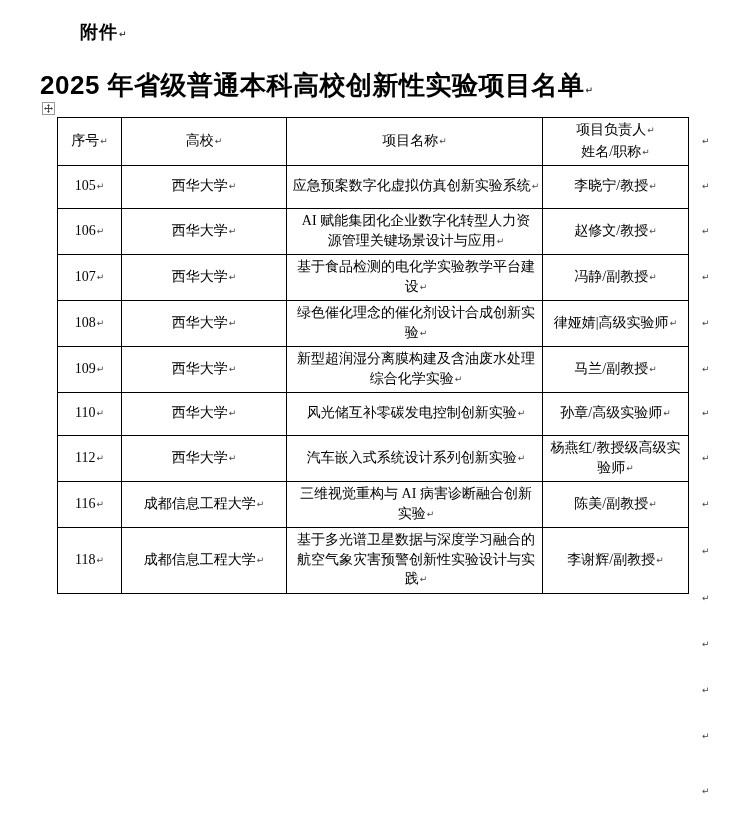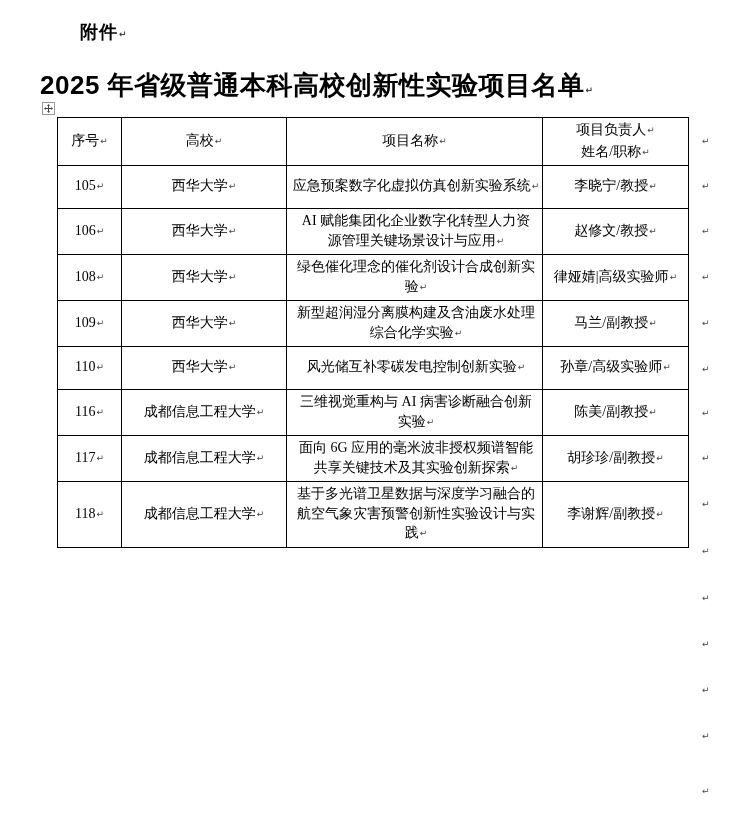--- a/index.html
+++ b/index.html
@@ -89,48 +89,54 @@
     <td class="c2">应急预案数字化虚拟仿真创新实验系统<span class="mk">↵</span></td>
     <td class="c3">李晓宁/教授<span class="mk">↵</span></td>
   </tr>
           <tr>
     <td class="c0">106<span class="mk">↵</span></td>
     <td class="c1">西华大学<span class="mk">↵</span></td>
     <td class="c2">AI 赋能集团化企业数字化转型人力资<br>源管理关键场景设计与应用<span class="mk">↵</span></td>
     <td class="c3">赵修文/教授<span class="mk">↵</span></td>
   </tr>
           <tr>
+    <td class="c0">107<span class="mk">↵</span></td>
+    <td class="c1">西华大学<span class="mk">↵</span></td>
+    <td class="c2">基于食品检测的电化学实验教学平台建<br>设<span class="mk">↵</span></td>
+    <td class="c3">冯静/副教授<span class="mk">↵</span></td>
+  </tr>
+          <tr>
     <td class="c0">108<span class="mk">↵</span></td>
     <td class="c1">西华大学<span class="mk">↵</span></td>
     <td class="c2">绿色催化理念的催化剂设计合成创新实<br>验<span class="mk">↵</span></td>
     <td class="c3">律娅婧|高级实验师<span class="mk">↵</span></td>
   </tr>
           <tr>
     <td class="c0">109<span class="mk">↵</span></td>
     <td class="c1">西华大学<span class="mk">↵</span></td>
     <td class="c2">新型超润湿分离膜构建及含油废水处理<br>综合化学实验<span class="mk">↵</span></td>
     <td class="c3">马兰/副教授<span class="mk">↵</span></td>
   </tr>
           <tr>
     <td class="c0">110<span class="mk">↵</span></td>
     <td class="c1">西华大学<span class="mk">↵</span></td>
     <td class="c2">风光储互补零碳发电控制创新实验<span class="mk">↵</span></td>
     <td class="c3">孙章/高级实验师<span class="mk">↵</span></td>
   </tr>
           <tr>
+    <td class="c0">112<span class="mk">↵</span></td>
+    <td class="c1">西华大学<span class="mk">↵</span></td>
+    <td class="c2">汽车嵌入式系统设计系列创新实验<span class="mk">↵</span></td>
+    <td class="c3">杨燕红/教授级高级实<br>验师<span class="mk">↵</span></td>
+  </tr>
+          <tr>
     <td class="c0">116<span class="mk">↵</span></td>
     <td class="c1">成都信息工程大学<span class="mk">↵</span></td>
     <td class="c2">三维视觉重构与 AI 病害诊断融合创新<br>实验<span class="mk">↵</span></td>
     <td class="c3">陈美/副教授<span class="mk">↵</span></td>
-  </tr>
-          <tr>
-    <td class="c0">117<span class="mk">↵</span></td>
-    <td class="c1">成都信息工程大学<span class="mk">↵</span></td>
-    <td class="c2">面向 6G 应用的毫米波非授权频谱智能<br>共享关键技术及其实验创新探索<span class="mk">↵</span></td>
-    <td class="c3">胡珍珍/副教授<span class="mk">↵</span></td>
   </tr>
           <tr>
     <td class="c0">118<span class="mk">↵</span></td>
     <td class="c1">成都信息工程大学<span class="mk">↵</span></td>
     <td class="c2">基于多光谱卫星数据与深度学习融合的<br>航空气象灾害预警创新性实验设计与实<br>践<span class="mk">↵</span></td>
     <td class="c3">李谢辉/副教授<span class="mk">↵</span></td>
   </tr>
         </tbody>
     </table>
 

